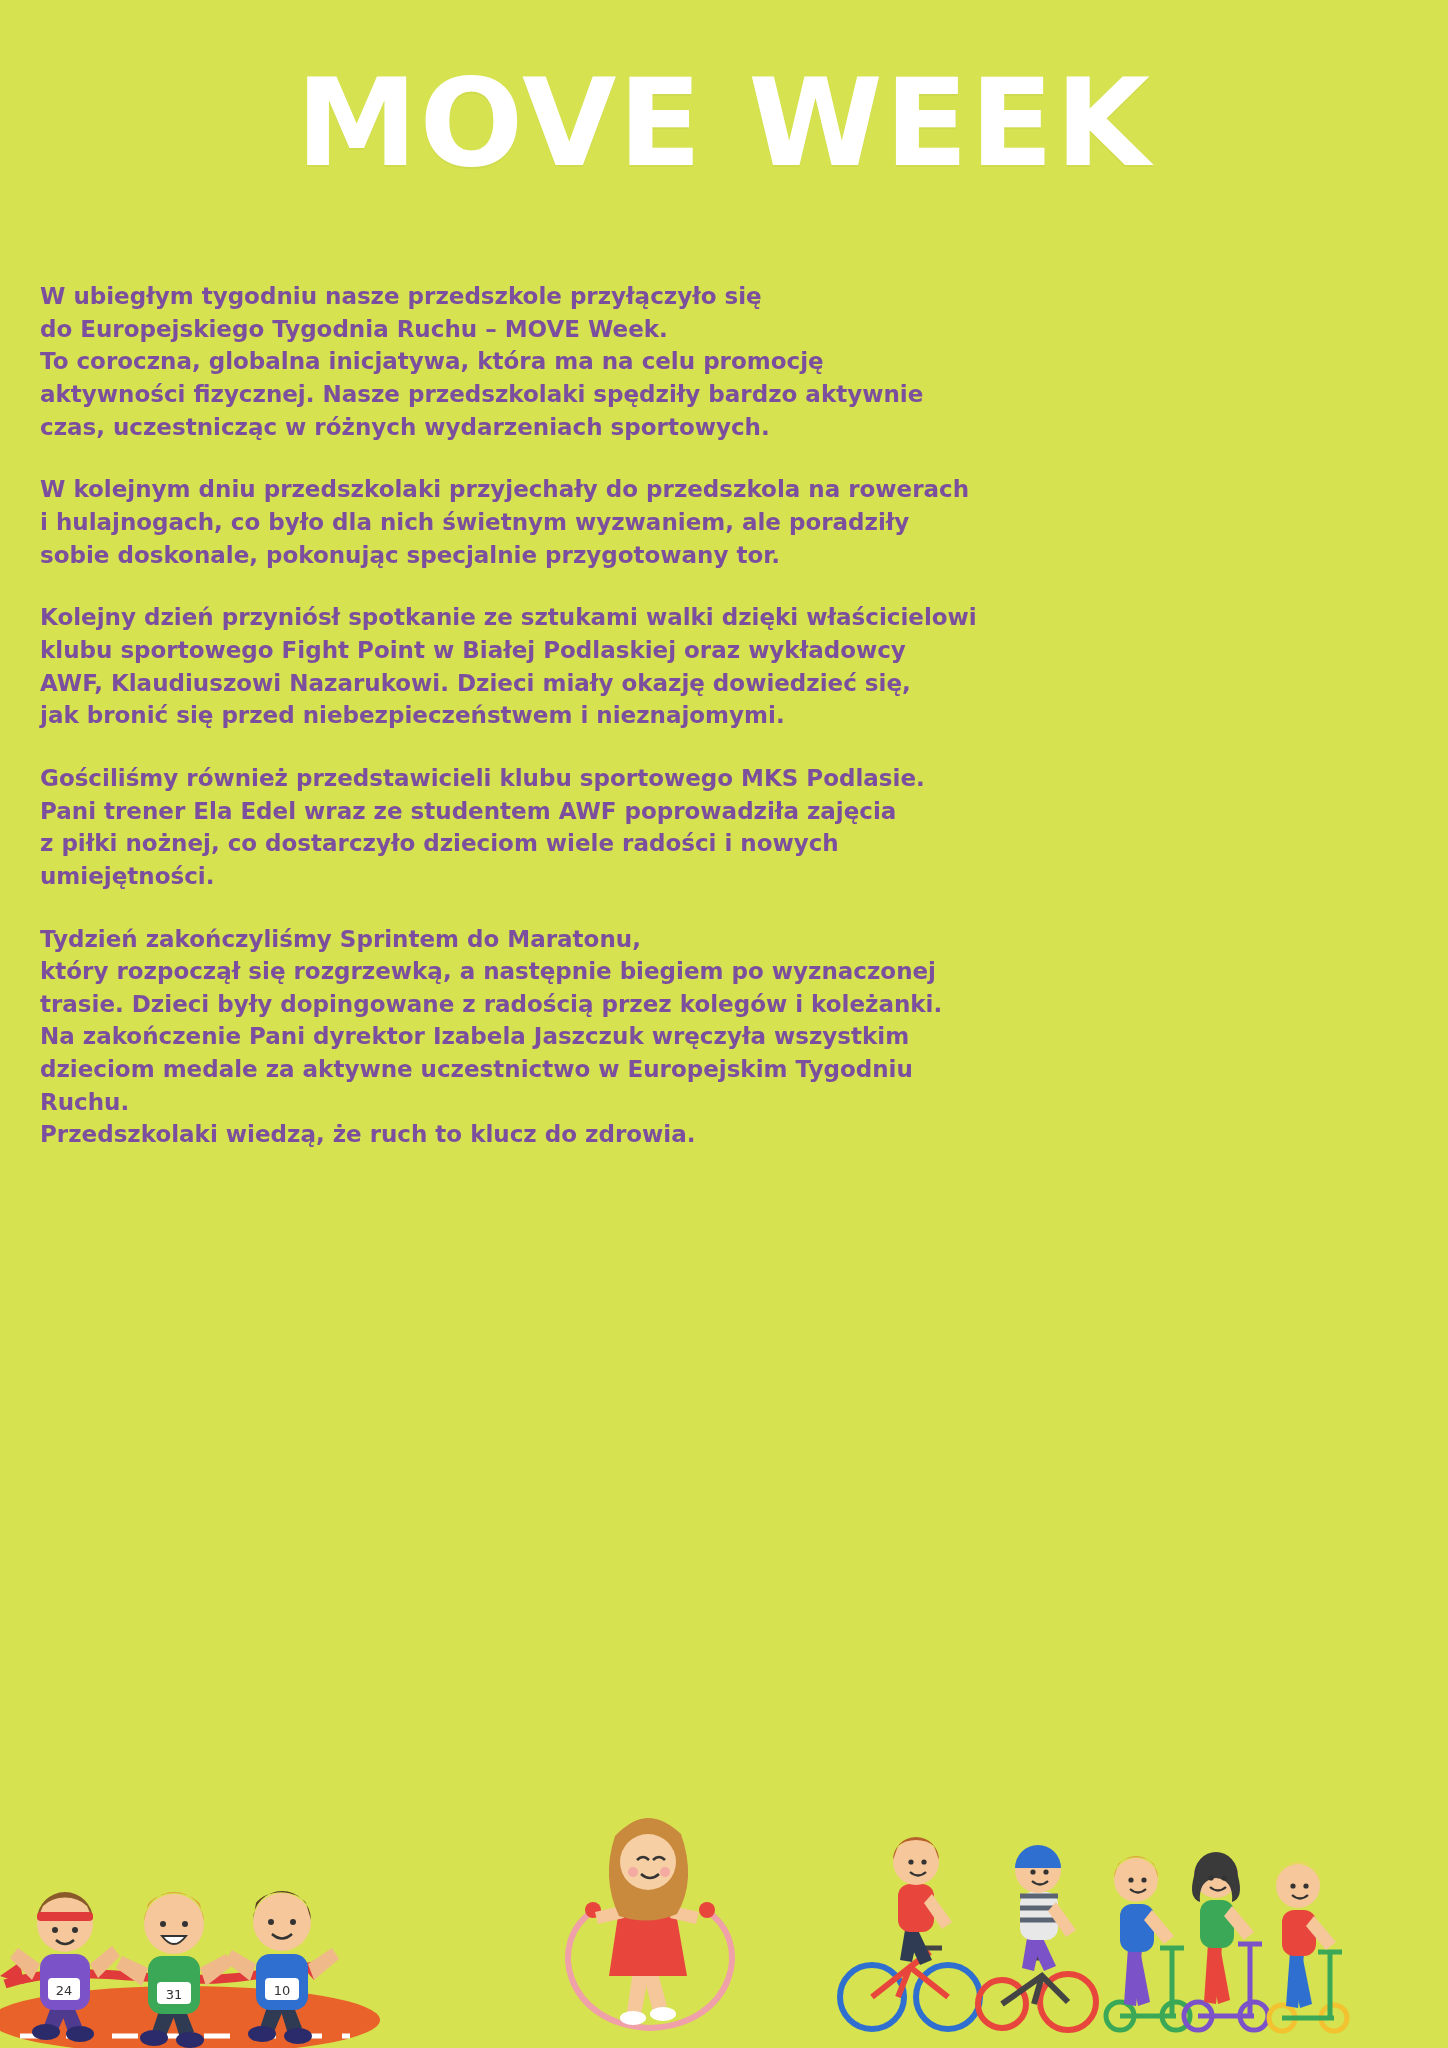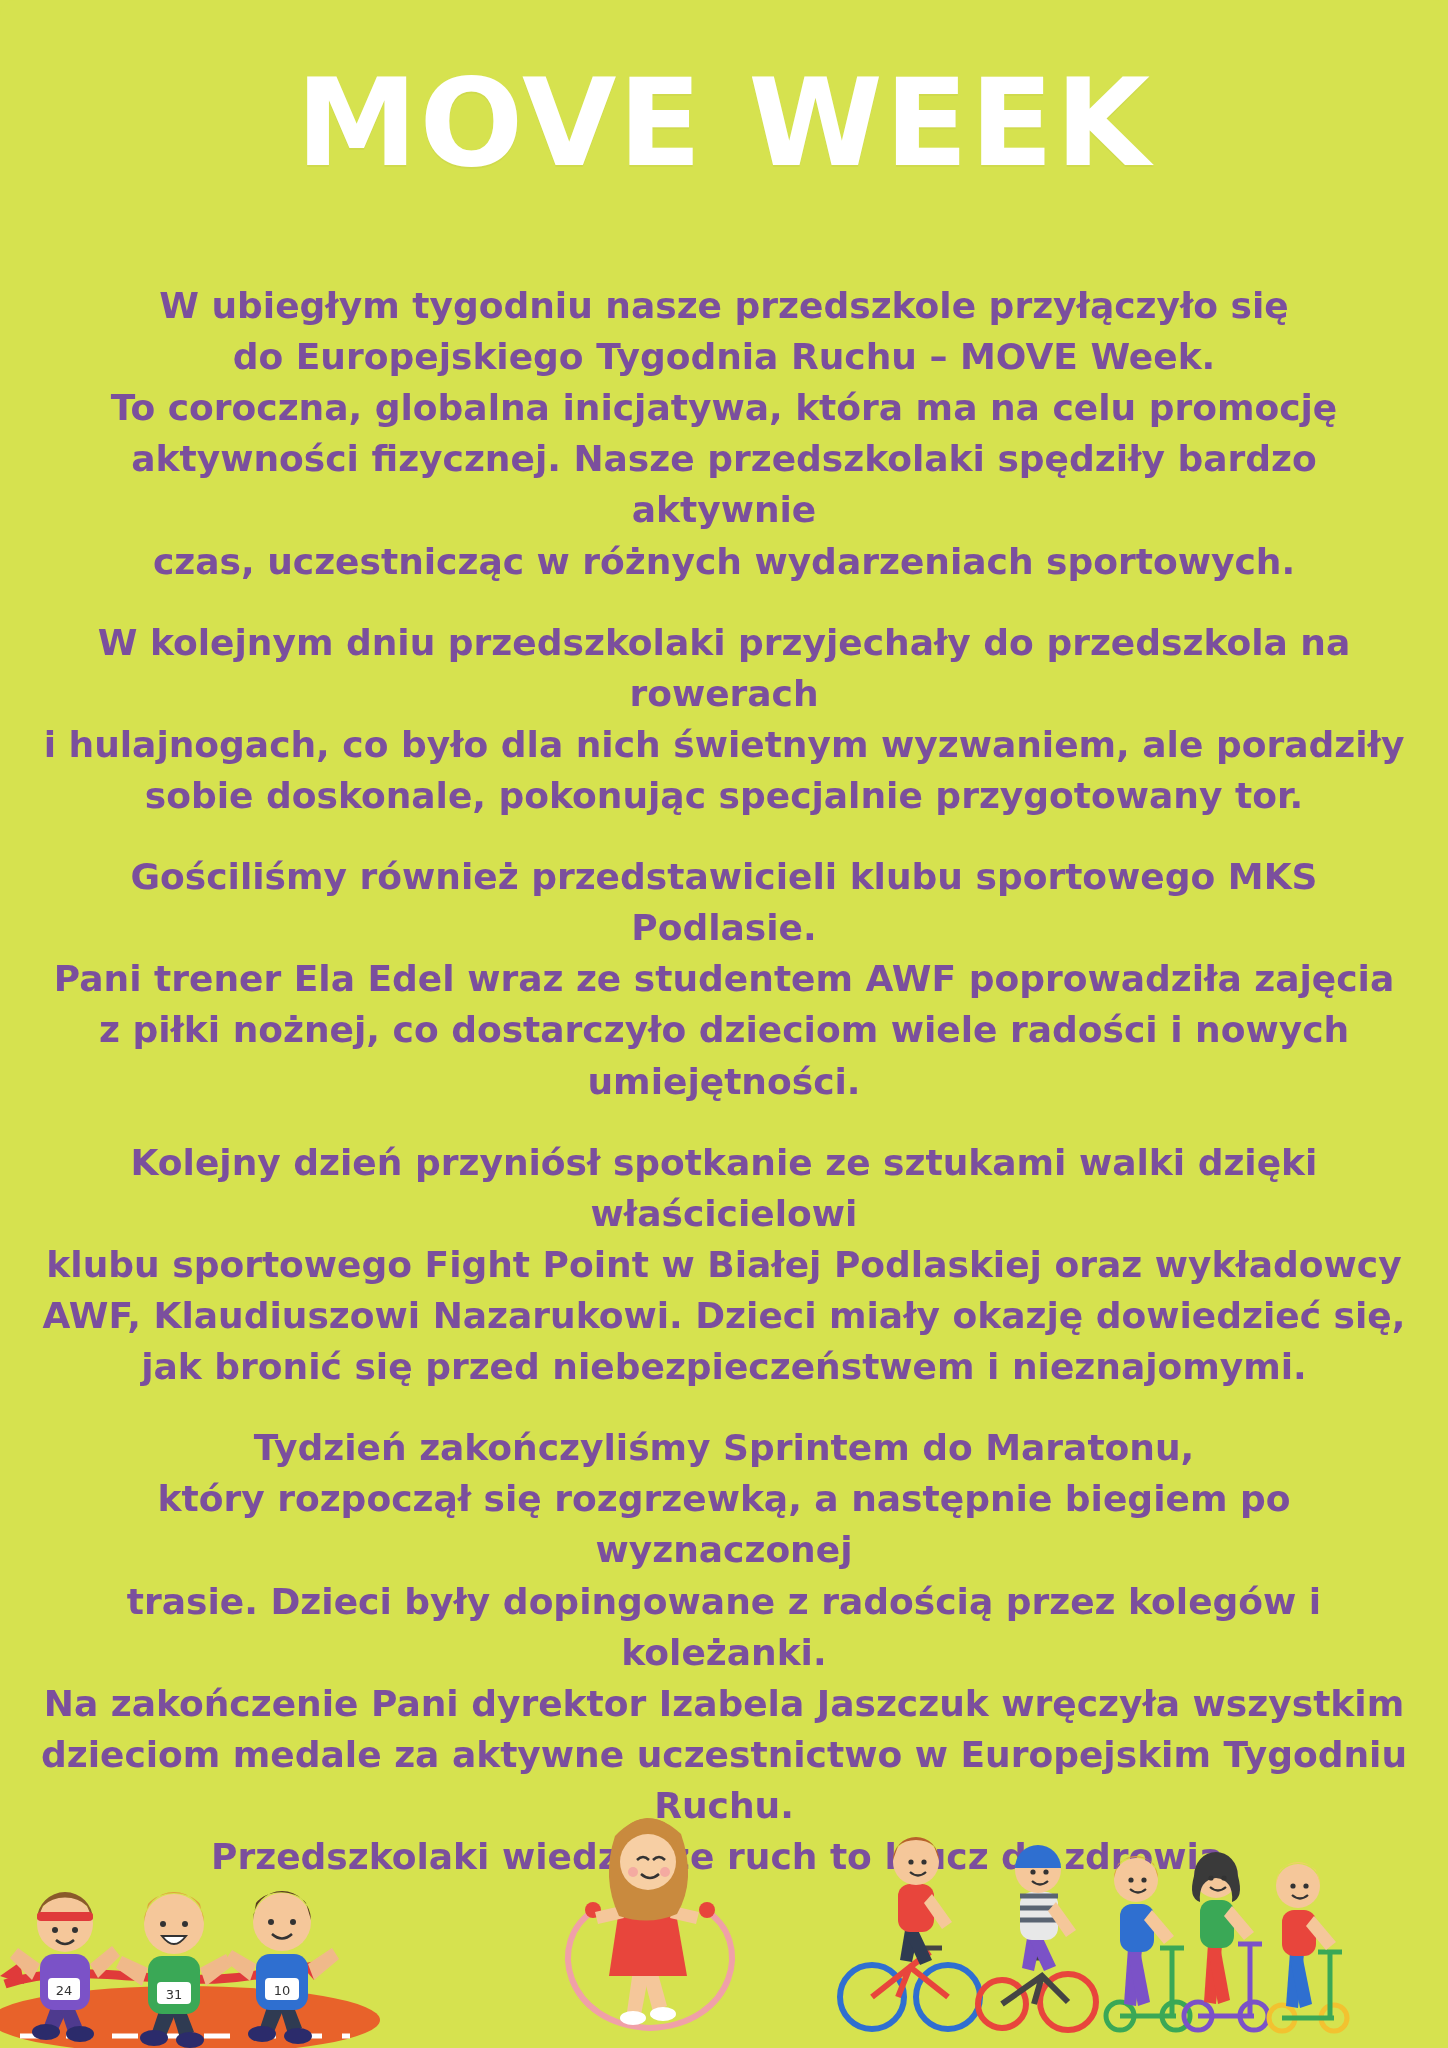--- a/index.html
+++ b/index.html
@@ -30,24 +30,24 @@
     font-size: 122px;
     letter-spacing: 2px;
     line-height: 1.0;
     padding-top: 62px;
     margin: 0;
     text-shadow: 0 2px 0 rgba(0,0,0,0.03);
   }
   .body-text {
     margin: 0;
     padding: 0 40px;
-    text-align: center;
+    text-align: left;
     color: #7b4f9d;
     font-weight: bold;
-    font-size: 36px;
+    font-size: 23px;
     line-height: 1.42;
     font-family: "DejaVu Sans", sans-serif;
   }
   .para {
     margin: 0 0 30px 0;
     white-space: pre-line;
   }
   .para:last-child { margin-bottom: 0; }
   .text-block {
     margin-top: 96px;
@@ -79,28 +79,28 @@
   <div class="text-block">
     <div class="body-text">
       <p class="para">W ubiegłym tygodniu nasze przedszkole przyłączyło się
 do Europejskiego Tygodnia Ruchu – MOVE Week.
 To coroczna, globalna inicjatywa, która ma na celu promocję
 aktywności fizycznej. Nasze przedszkolaki spędziły bardzo aktywnie
 czas, uczestnicząc w różnych wydarzeniach sportowych.</p>
       <p class="para">W kolejnym dniu przedszkolaki przyjechały do przedszkola na rowerach
 i hulajnogach, co było dla nich świetnym wyzwaniem, ale poradziły
 sobie doskonale, pokonując specjalnie przygotowany tor.</p>
+      <p class="para">Kolejny dzień przyniósł spotkanie ze sztukami walki dzięki właścicielowi
+klubu sportowego Fight Point w Białej Podlaskiej oraz wykładowcy
+AWF, Klaudiuszowi Nazarukowi. Dzieci miały okazję dowiedzieć się,
+jak bronić się przed niebezpieczeństwem i nieznajomymi.</p>
       <p class="para">Gościliśmy również przedstawicieli klubu sportowego MKS Podlasie.
 Pani trener Ela Edel wraz ze studentem AWF poprowadziła zajęcia
 z piłki nożnej, co dostarczyło dzieciom wiele radości i nowych
 umiejętności.</p>
-      <p class="para">Kolejny dzień przyniósł spotkanie ze sztukami walki dzięki właścicielowi
-klubu sportowego Fight Point w Białej Podlaskiej oraz wykładowcy
-AWF, Klaudiuszowi Nazarukowi. Dzieci miały okazję dowiedzieć się,
-jak bronić się przed niebezpieczeństwem i nieznajomymi.</p>
       <p class="para">Tydzień zakończyliśmy Sprintem do Maratonu,
 który rozpoczął się rozgrzewką, a następnie biegiem po wyznaczonej
 trasie. Dzieci były dopingowane z radością przez kolegów i koleżanki.
 Na zakończenie Pani dyrektor Izabela Jaszczuk wręczyła wszystkim
 dzieciom medale za aktywne uczestnictwo w Europejskim Tygodniu
 Ruchu.
 Przedszkolaki wiedzą, że ruch to klucz do zdrowia.</p>
     </div>
   </div>
 

